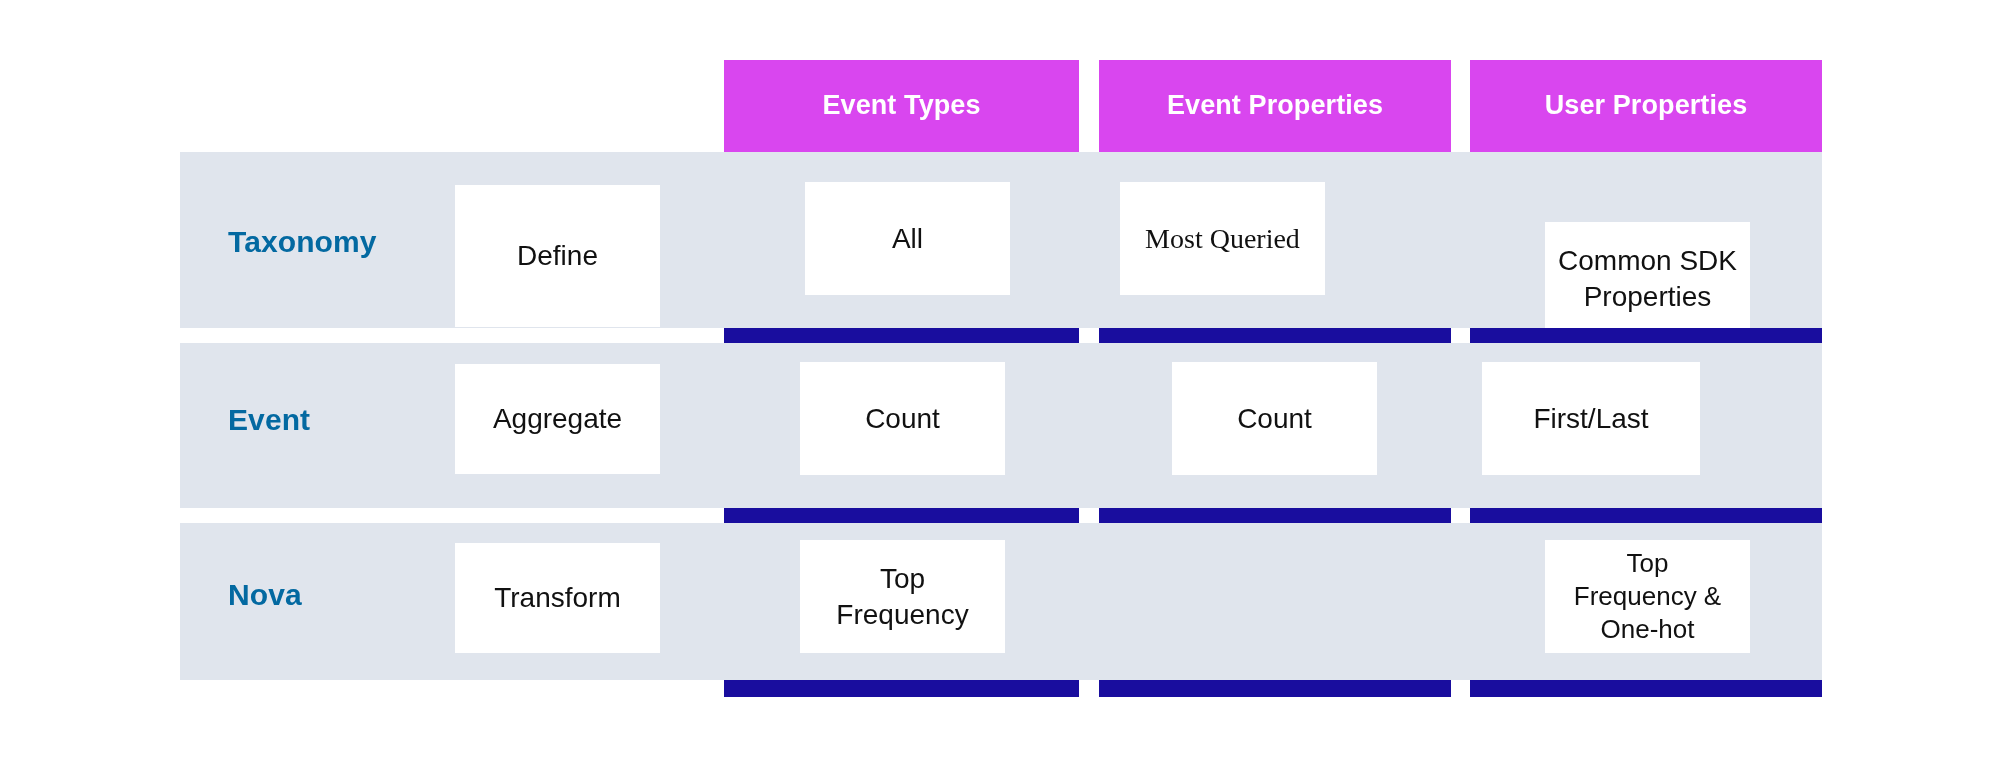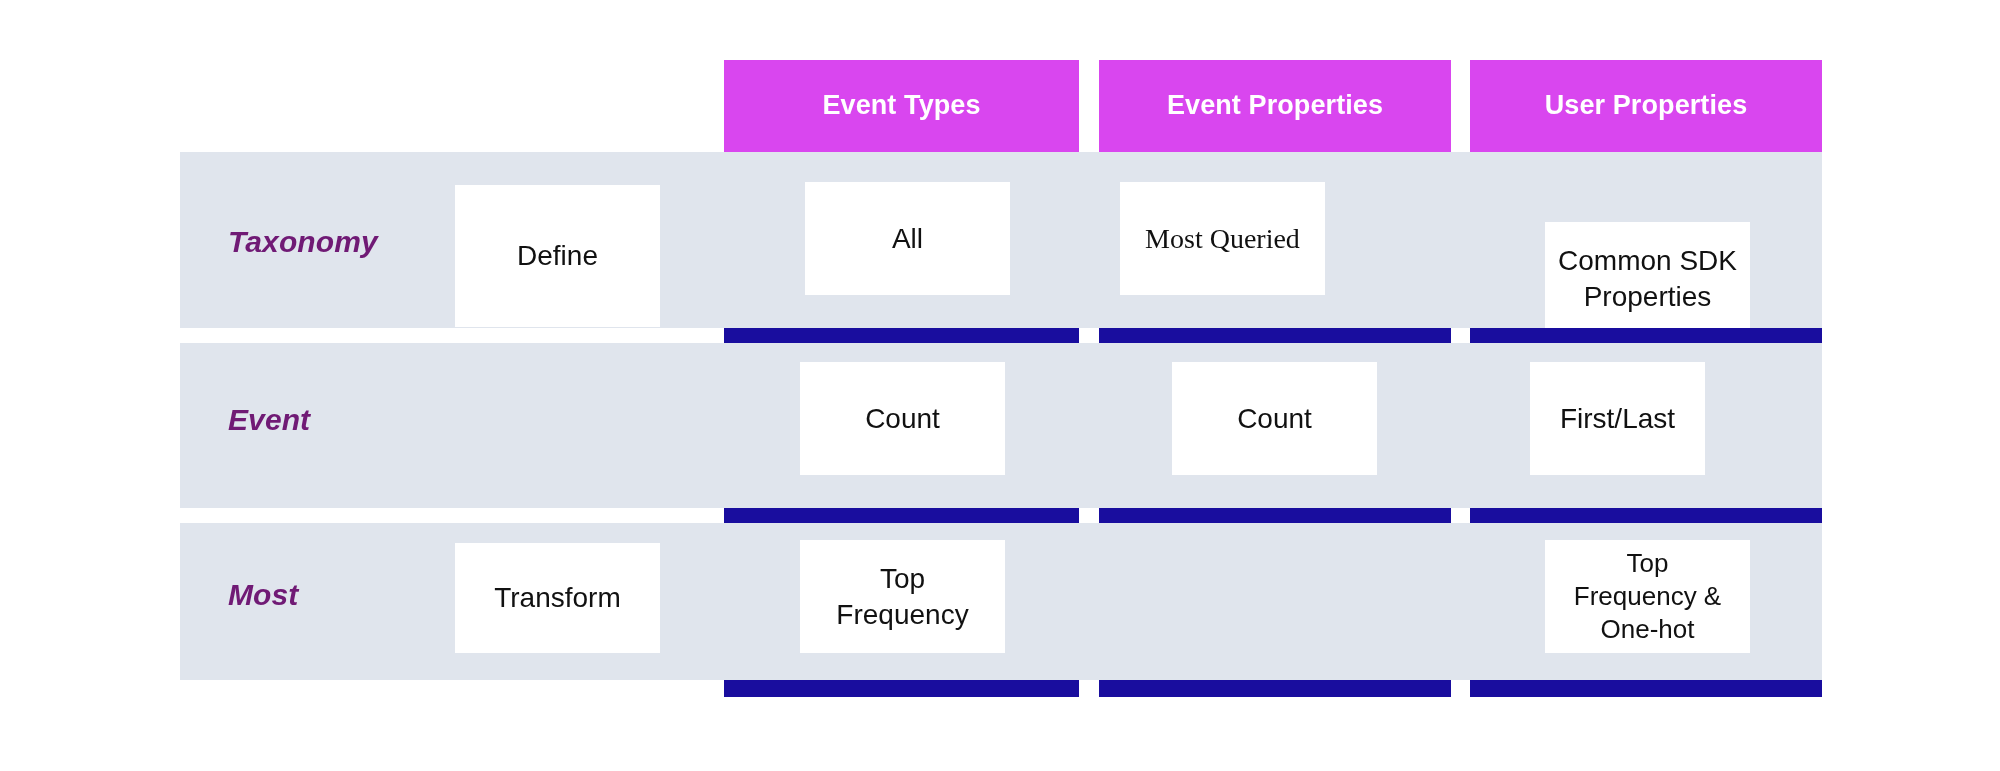--- a/index.html
+++ b/index.html
@@ -48,24 +48,23 @@
     width: 1642px;
     background: #e0e5ed;
   }
 
   
   .row-title {
     position: absolute;
     left: 228px;
     font-size: 30px;
     font-weight: bold;
-    color: #701a75;
+    color: #0369a1;
     letter-spacing: 0.1px;
     white-space: nowrap;
-    font-style: italic;
   }
 
   
   .cell-card {
     position: absolute;
     background: #ffffff;
     display: flex;
     align-items: center;
     justify-content: center;
     box-sizing: border-box;
@@ -130,46 +129,49 @@
   </div>
 
   <div class="row-bar" style="left:724px; top:328px; width:355px;"></div>
   <div class="row-bar" style="left:1099px; top:328px; width:352px;"></div>
   <div class="row-bar" style="left:1470px; top:328px; width:352px;"></div>
 
   <div class="row-band" style="top:343px; height:165px;"></div>
 
   <div class="row-title" style="top:403px;">Event</div>
 
+  <div class="cell-card" style="left:455px; top:364px; width:205px; height:110px;">
+    <span class="cell-card-label">Aggregate</span>
+  </div>
 
   <div class="cell-card" style="left:800px; top:362px; width:205px; height:113px;">
     <span class="cell-card-label">
       <span>Count</span>
     </span>
   </div>
 
   <div class="cell-card" style="left:1172px; top:362px; width:205px; height:113px;">
     <span class="cell-card-label">
       <span>Count</span>
     </span>
   </div>
 
-  <div class="cell-card" style="left:1530px; top:362px; width:175px; height:113px;">
+  <div class="cell-card" style="left:1482px; top:362px; width:218px; height:113px;">
     <span class="cell-card-label">
       <span>First/Last</span>
     </span>
   </div>
 
   <div class="row-bar" style="left:724px; top:508px; width:355px;"></div>
   <div class="row-bar" style="left:1099px; top:508px; width:352px;"></div>
   <div class="row-bar" style="left:1470px; top:508px; width:352px;"></div>
 
   <div class="row-band" style="top:523px; height:157px;"></div>
 
-  <div class="row-title" style="top:578px;">Most</div>
+  <div class="row-title" style="top:578px;">Nova</div>
 
   <div class="cell-card" style="left:455px; top:543px; width:205px; height:110px;">
     <span class="cell-card-label">Transform</span>
   </div>
 
   <div class="cell-card" style="left:800px; top:540px; width:205px; height:113px;">
     <span class="cell-card-label">
       <span>Top</span><br>
       <span>Frequency</span>
     </span>

